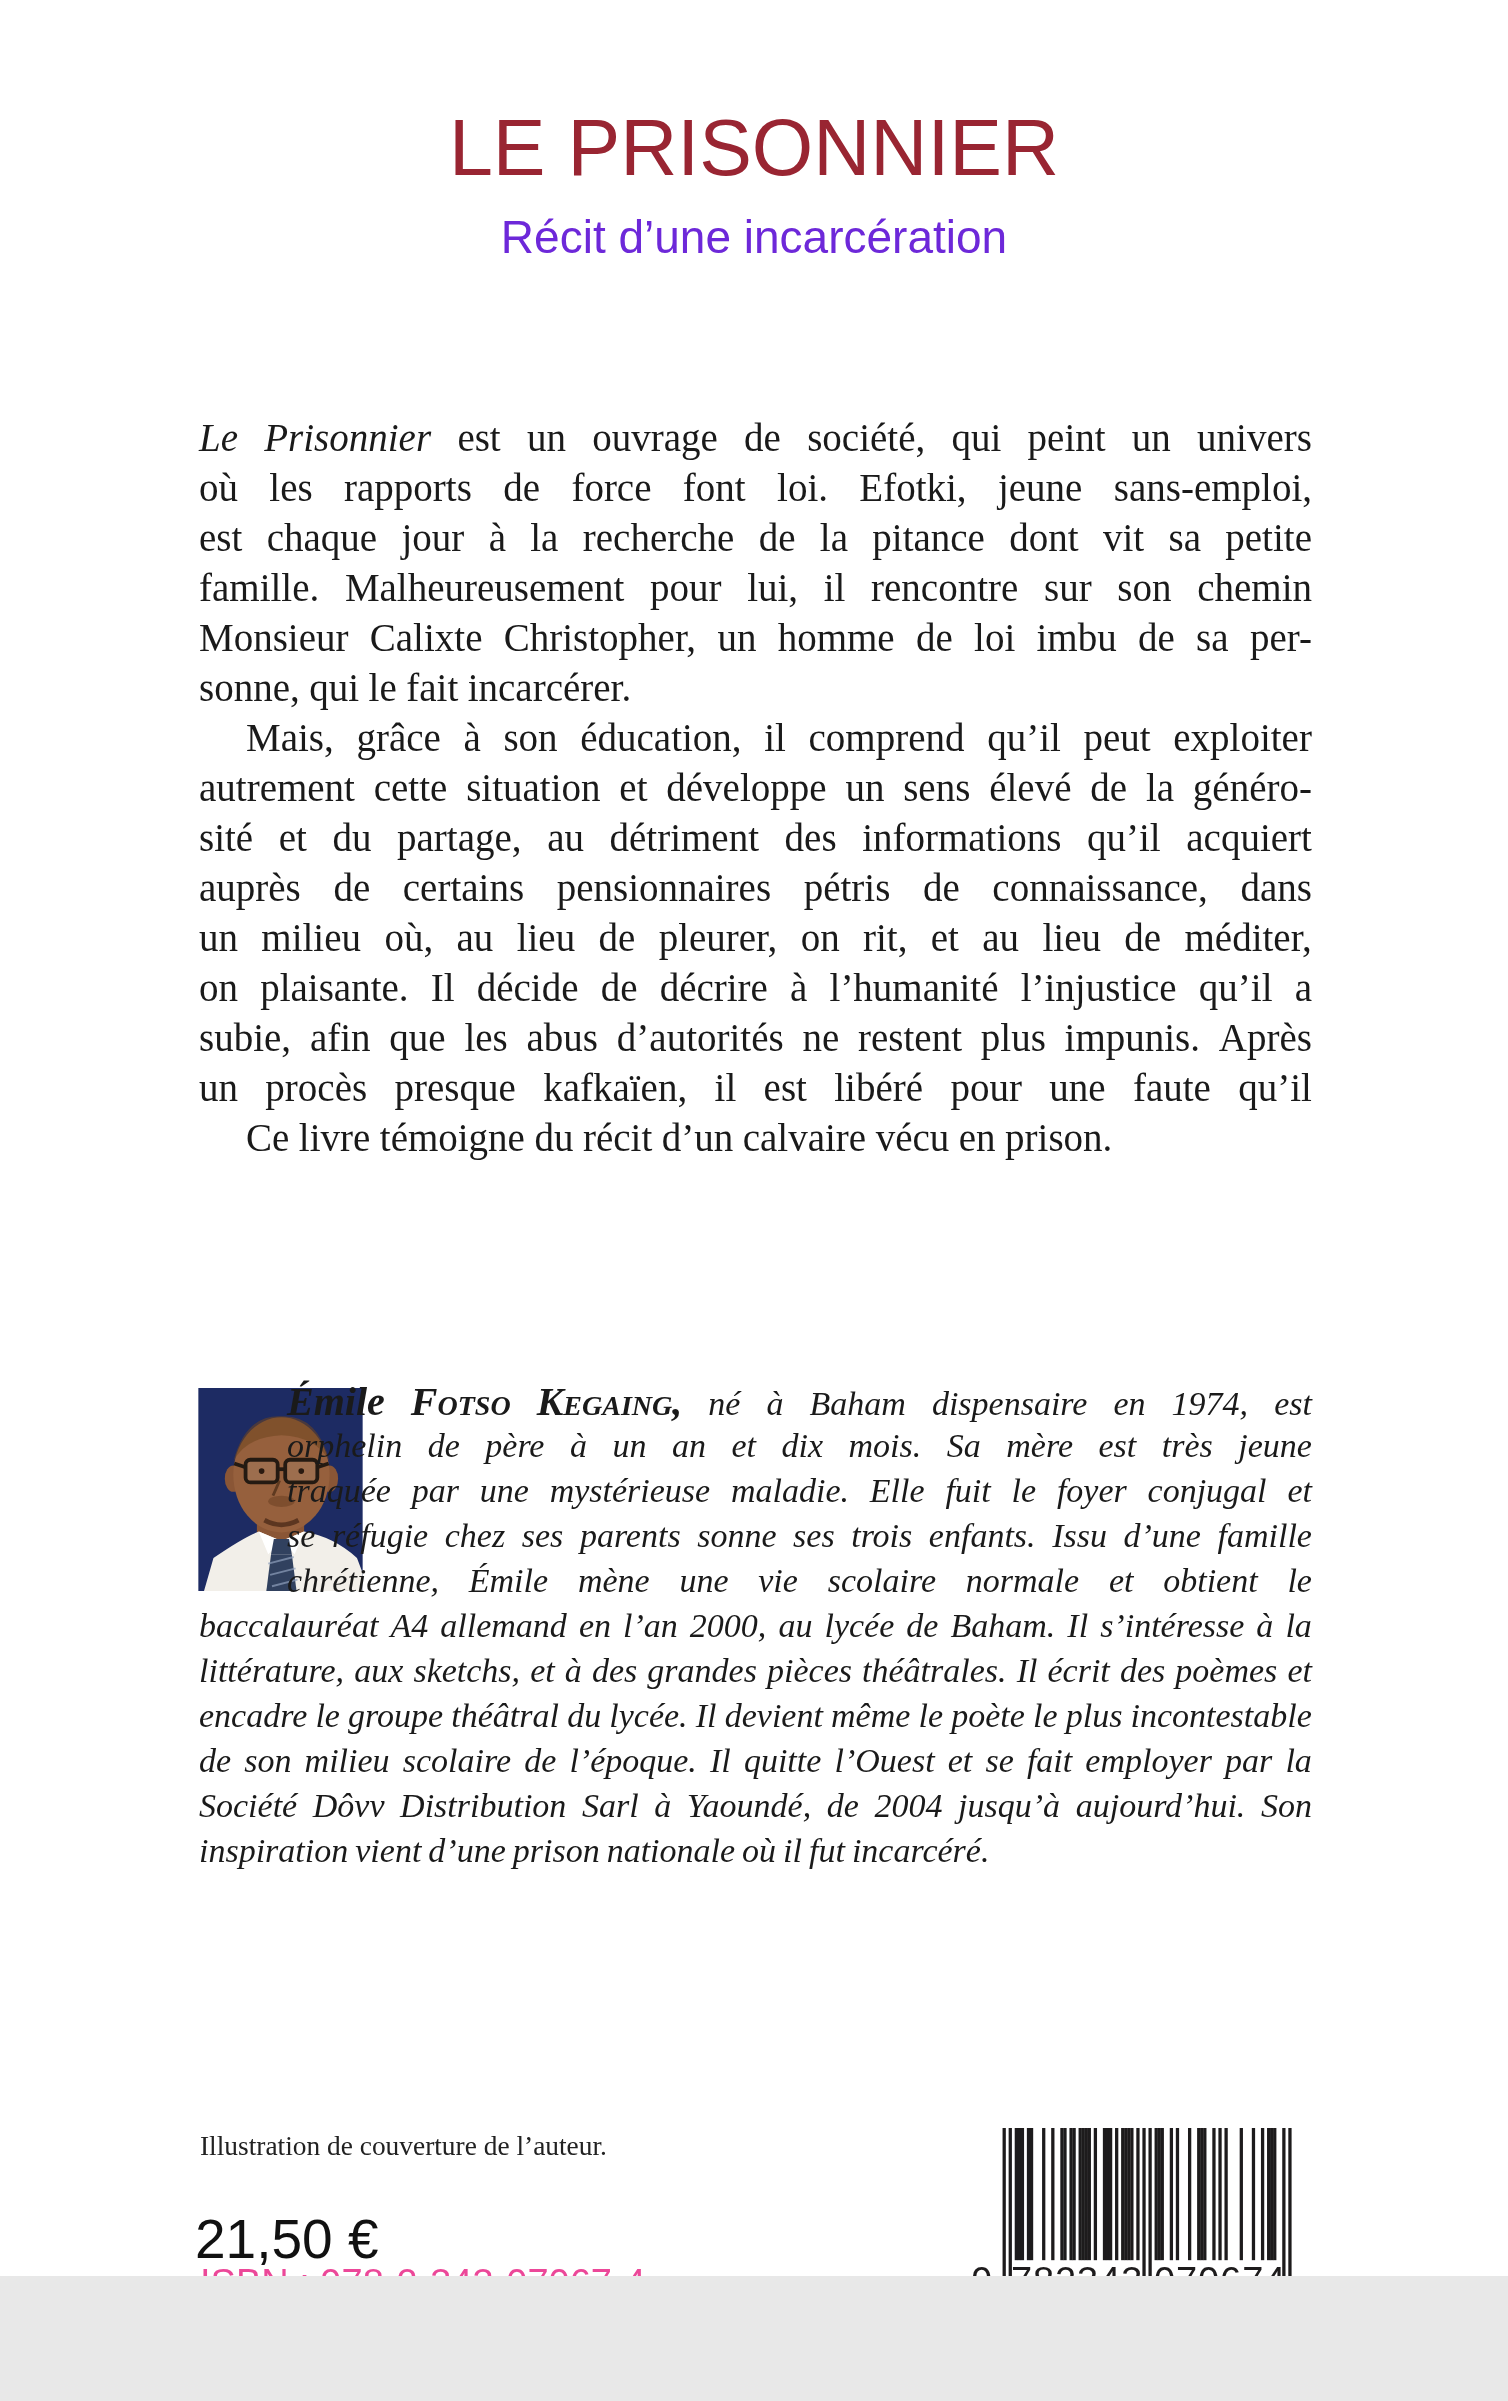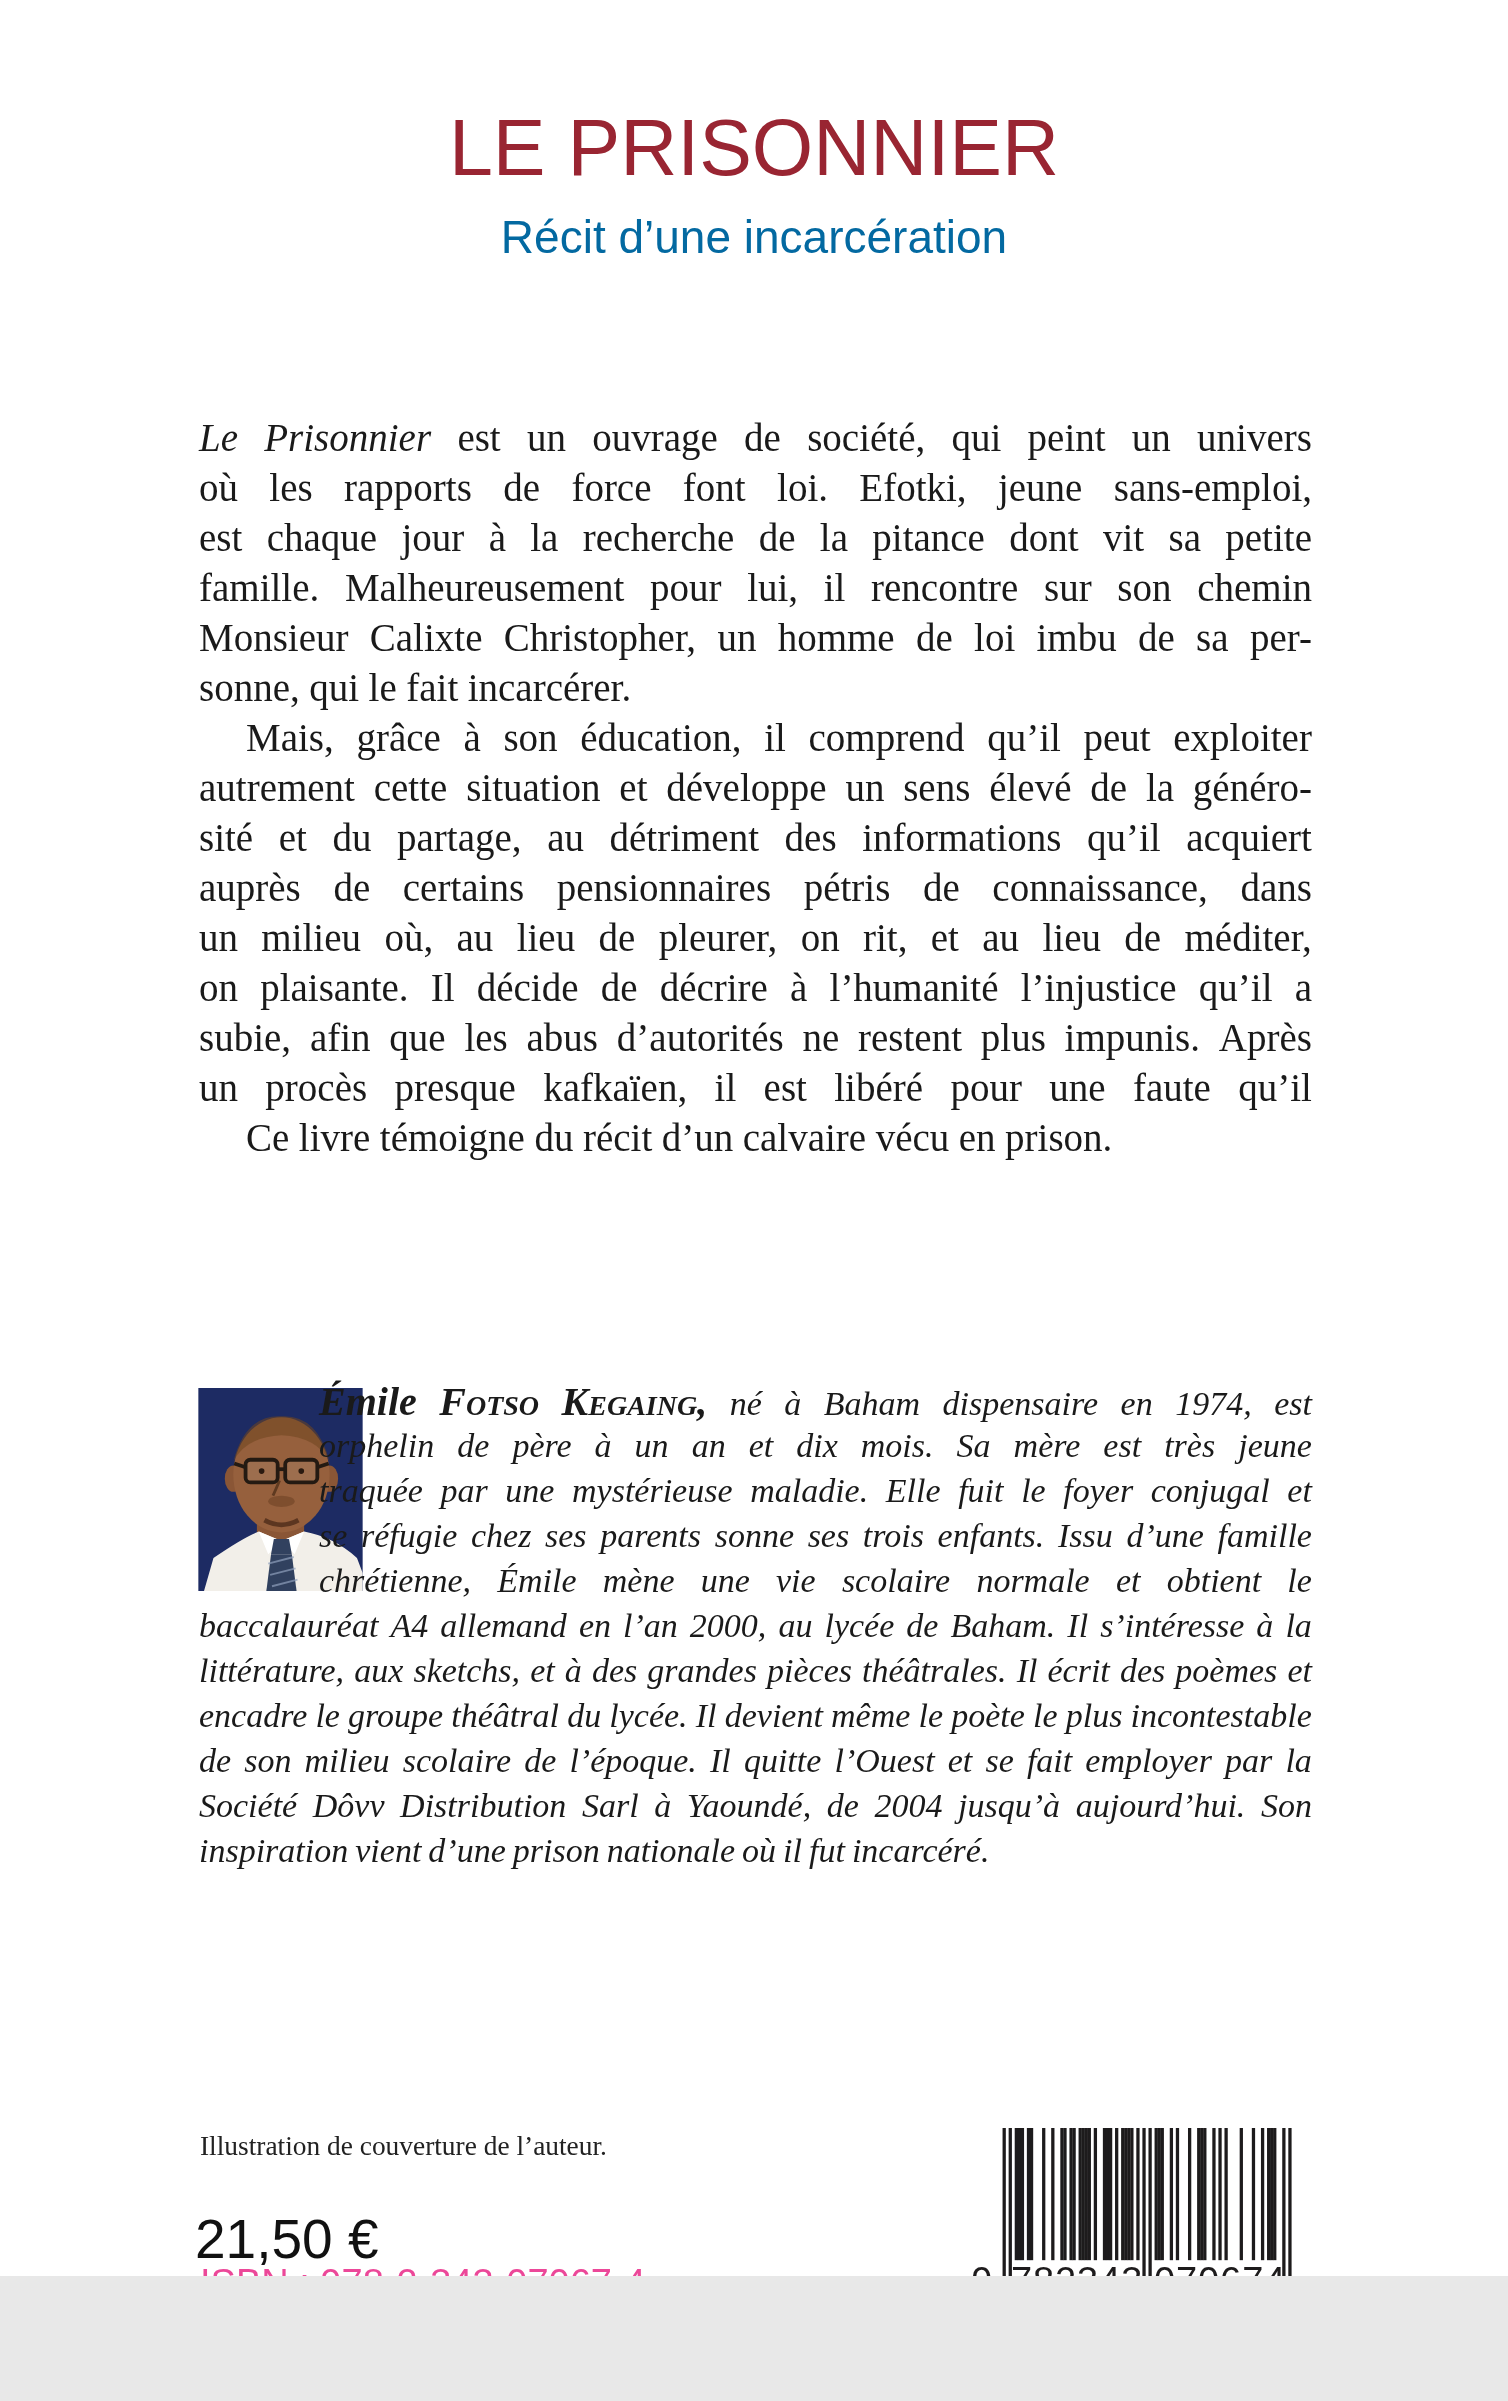--- a/index.html
+++ b/index.html
@@ -18,39 +18,39 @@
     text-align:center;
     font-family:"Liberation Sans","DejaVu Sans",sans-serif;
     font-size:79px;line-height:1;font-weight:400;
     color:#992532;letter-spacing:0px;
   }
   .subtitle{
     position:absolute;left:0;right:0;top:214px;
     text-align:center;
     font-family:"Liberation Sans","DejaVu Sans",sans-serif;
     font-size:46px;line-height:1;font-weight:400;
-    color:#0369a1;
+    color:#6d28d9;
   }
   
   .synopsis{
     position:absolute;left:199px;width:1113px;top:415px;
     font-size:39px;
   }
   .bio{
     position:absolute;left:199px;width:1113px;top:1382px;
     font-size:34px;font-style:italic;
   }
   .tline{display:flex;justify-content:space-between;align-items:baseline;}
   .synopsis .tline{height:50px;}
   .bio .tline{height:45px;}
   .tlast{justify-content:flex-start;}
   .synopsis .tlast{gap:9.5px;}
   .bio .tlast{gap:7px;}
   .tindent{padding-left:47px;}
-  .beside{margin-left:120px;}
+  .beside{margin-left:88px;}
   .seg-i{font-style:italic;}
   .seg-b{font-weight:700;font-size:40px;line-height:1;}
   .seg-bsc{font-weight:700;font-variant:small-caps;font-size:40px;line-height:1;}
   
   .photo{
     position:absolute;left:198px;top:1388px;width:165px;height:203px;
   }
   
   .credit{
     position:absolute;left:200px;top:2131px;

